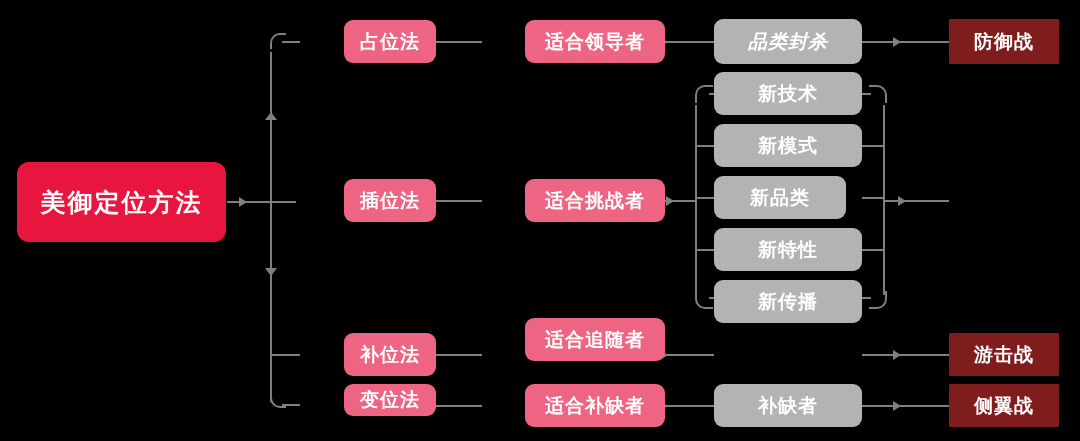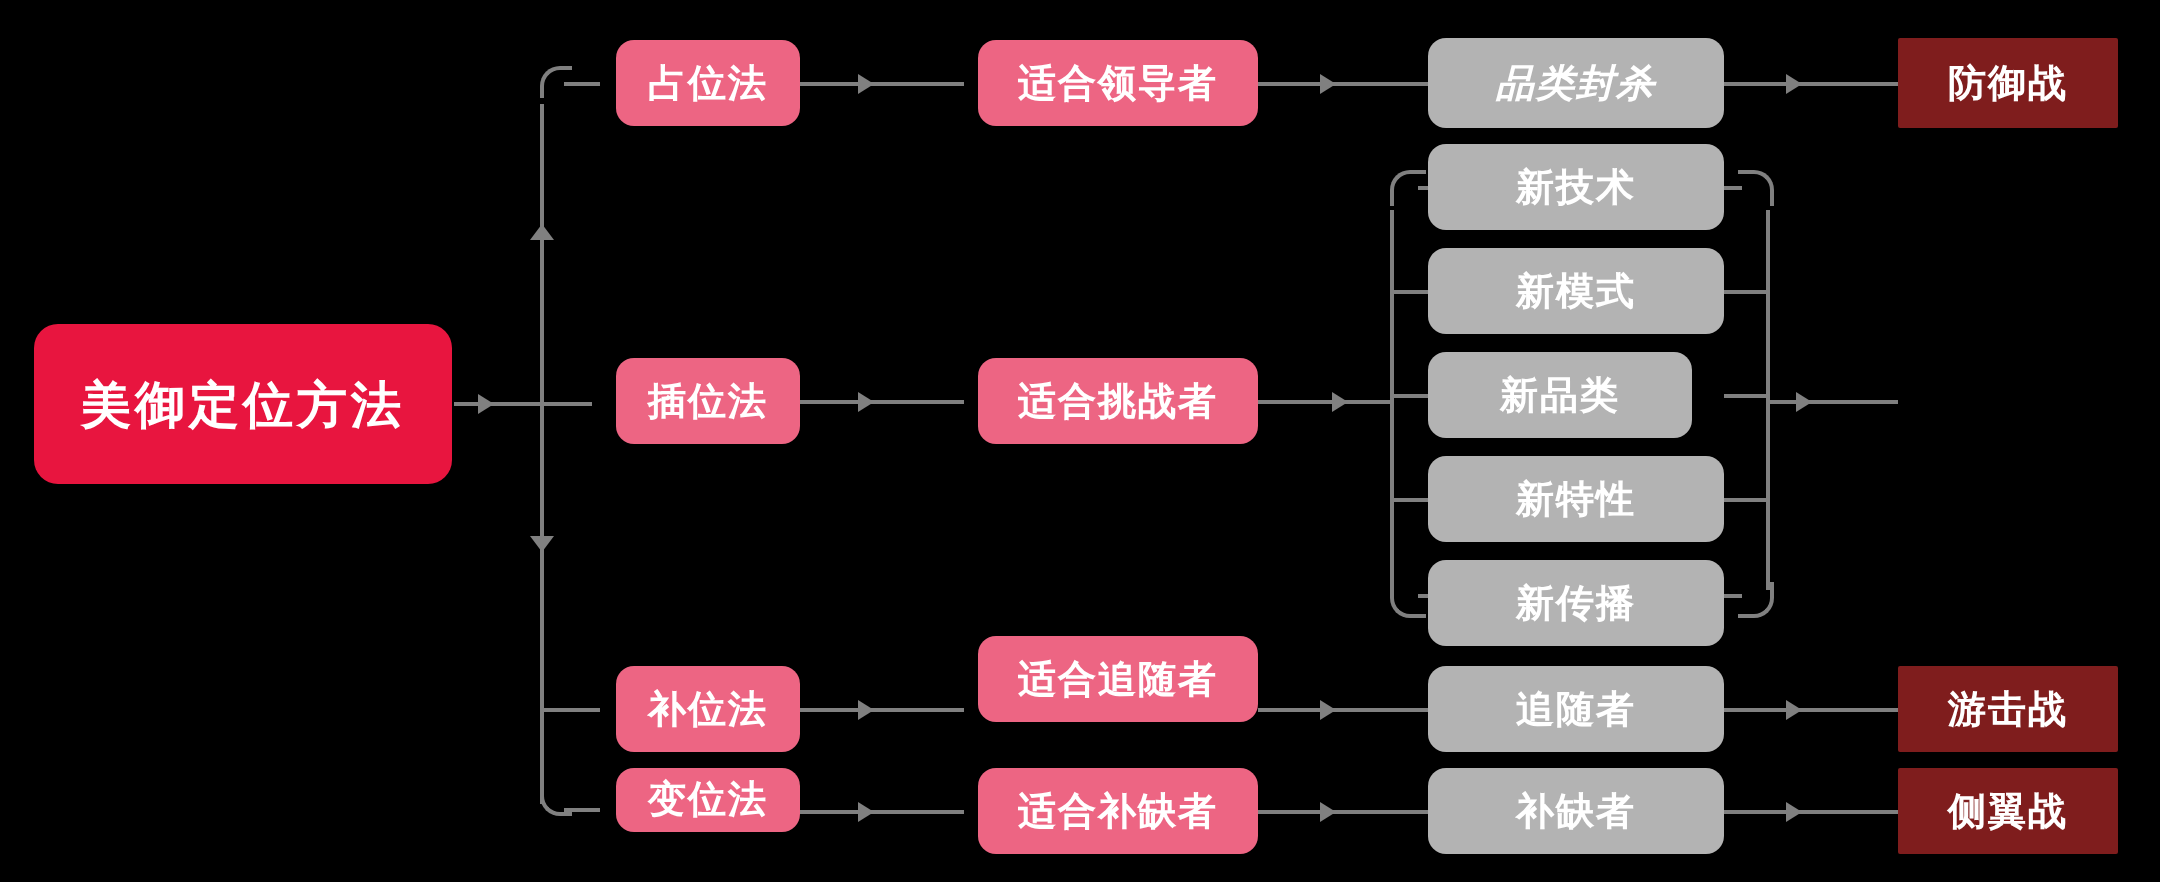--- a/index.html
+++ b/index.html
@@ -23,20 +23,21 @@
   .node.root{
     background:#e8153f;
     border-radius:12px;
     font-size:25px;
     letter-spacing:2px;
   }
   .node.pink{
     background:#ed6583;
     border-radius:9px;
     font-size:19px;
+    margin-left:36px;
   }
   .node.gray{
     background:#b3b3b3;
     border-radius:9px;
     font-size:19px;
   }
   .node.red{
     background:#7f1d1d;
     border-radius:1px;
     font-size:19px;
@@ -175,23 +176,20 @@
   </div>
   <div class="hline" style="left:400px;top:354px;width:82px;"></div>
   <div class="arrow-r" style="left:429px;top:350px;"></div>
 
   <div class="node pink" style="left:489px;top:318px;width:140px;height:43px;">
     <span>适合追随者</span>
   </div>
   <div class="hline" style="left:629px;top:354px;width:85px;"></div>
   <div class="arrow-r" style="left:660px;top:350px;"></div>
 
-  <div class="node gray" style="left:714px;top:333px;width:148px;height:43px;">
-    <span>追随者</span>
-  </div>
   <div class="hline" style="left:862px;top:354px;width:87px;"></div>
   <div class="arrow-r" style="left:893px;top:350px;"></div>
 
   <div class="node red" style="left:949px;top:333px;width:110px;height:43px;">
     <span>游击战</span>
   </div>
 
   <div class="node pink" style="left:308px;top:384px;width:92px;height:32px;">
     <span>变位法</span>
   </div>

